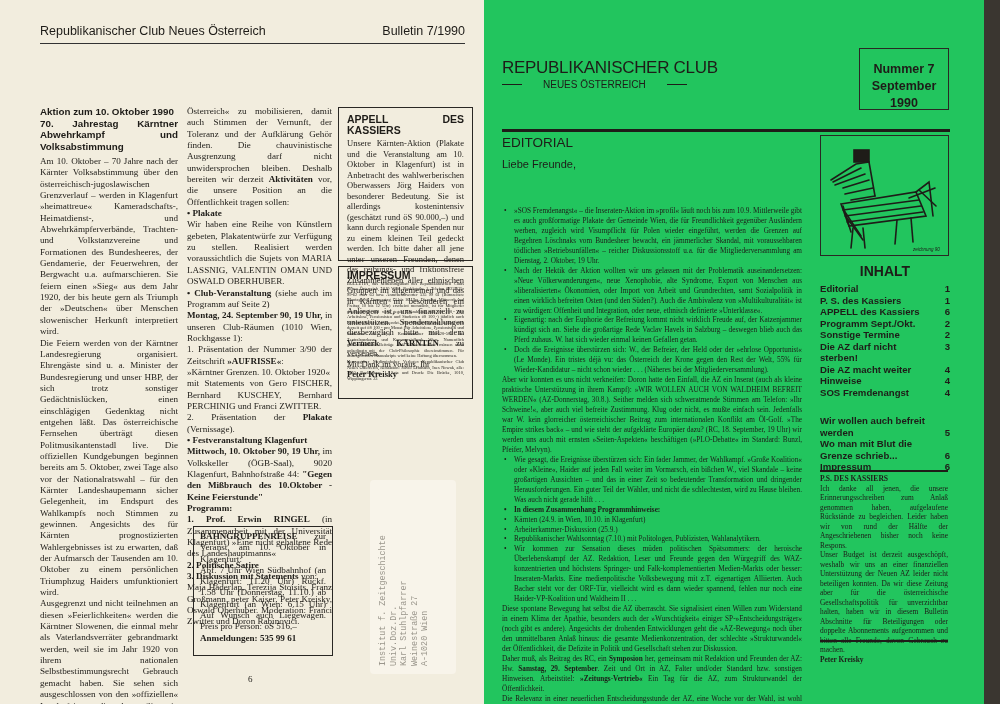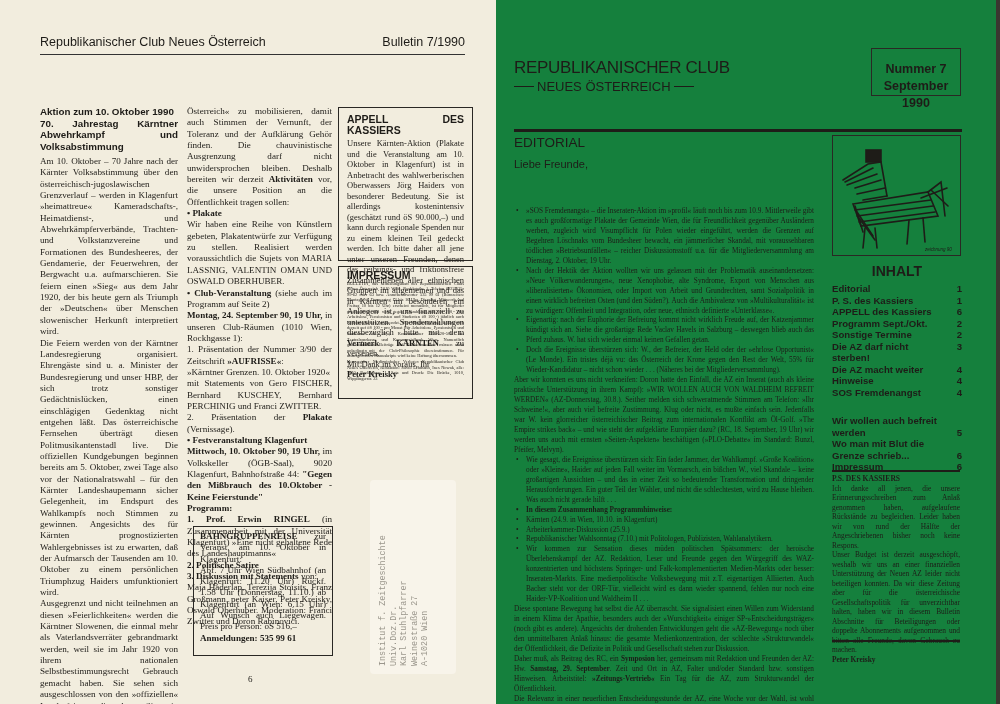--- a/index.html
+++ b/index.html
@@ -1,31 +1,31 @@
 <!DOCTYPE html>
 <html><head>
 <meta charset="utf-8">
 <style>
   * { box-sizing: border-box; margin: 0; padding: 0; }
   html, body { width: 1000px; height: 704px; overflow: hidden; background: #3a3630; }
   body { position: relative; font-family: "Liberation Serif", serif; color: #1e1c18; }
   .page { position: absolute; top: 0; height: 704px; background: #f1ecdd; overflow: hidden; }
   .page.left { left: 0; width: 500px; background: #f2edde; }
-  .page.right { left: 496px; width: 500px; background: #15803d; }
+  .page.right { left: 484px; width: 500px; background: #22c55e; }
   .fold { position: absolute; left: 497px; top: 0; width: 6px; height: 704px;
           background: linear-gradient(90deg, #e4dcc8, #cfc6b0, #e8e1cf); }
   .sans { font-family: "Liberation Sans", sans-serif; }
   .abs { position: absolute; }
   .j { text-align: justify; }
   p { margin: 0; }
   .b { font-weight: bold; }
 
   
   .runhead { left: 40px; top: 24px; width: 425px; font-size: 12.5px; border-bottom: 1px solid #333;
-             padding-bottom: 5px; display: flex; justify-content: space-between; margin-top: 11px; }
+             padding-bottom: 5px; display: flex; justify-content: space-between; }
   .headline { left: 55px; top: 78px; font-size: 22.5px; font-weight: bold; letter-spacing: 0.3px; }
 
   .col { font-size: 9.1px; line-height: 11.35px; }
   .col1 { left: 40px; top: 106px; width: 138px; }
   .col1 .kick { font-size: 9.8px; line-height: 11.5px; font-weight: bold; }
   .col2 { left: 187px; top: 106px; width: 145px; }
   .boxed { border: 1.2px solid #2a2824; padding: 6px 8px; }
   .appell { left: 338px; top: 107px; width: 135px; height: 154px; font-size: 8.5px; line-height: 10.5px; }
   .appell h3 { font-family: "Liberation Sans", sans-serif; font-size: 10.5px; margin-bottom: 3px; }
   .impressum { left: 338px; top: 266px; width: 135px; height: 133px; font-size: 4.4px; line-height: 5.6px; }
@@ -33,24 +33,24 @@
   .erscheinung { left: 340px; top: 446px; width: 135px; font-size: 9.1px; line-height: 11px; }
   .pbb { position: absolute; right: 0; bottom: 0; font-weight: bold; }
   .bahn { left: 193px; top: 526px; width: 140px; height: 130px; font-size: 9.1px; line-height: 11.3px; padding: 4px 6px; }
   .pagenum { left: 248px; top: 674px; font-size: 9px; }
   .stamp { left: 370px; top: 480px; width: 86px; height: 194px; background: #f8f4ea; border-radius: 4px; }
   .stamp-text { position: absolute; left: 8px; top: 186px; transform: rotate(-90deg); transform-origin: 0 0;
                 font-family: "Liberation Mono", monospace; font-size: 8.4px; line-height: 10.5px; color: #9a968c; white-space: pre; }
 
   
   .mast-club { left: 18px; top: 58px; font-family: "Liberation Sans", sans-serif; font-size: 17px; letter-spacing: -0.3px; }
-  .mast-sub { left: 18px; top: 79px; font-family: "Liberation Sans", sans-serif; font-size: 13px; display: flex; align-items: center; gap: 3px; }
+  .mast-sub { left: 18px; top: 79px; font-family: "Liberation Sans", sans-serif; font-size: 10px; display: flex; align-items: center; gap: 21px; }
   .mast-sub .dash { display: inline-block; width: 20px; height: 1.2px; background: #1e1c18; }
   .mast-title { left: 198px; top: 34px; font-family: "Liberation Sans", sans-serif; font-size: 58px; font-weight: bold; font-style: italic; letter-spacing: -1px; }
-  .issue { left: 375px; top: 48px; width: 90px; height: 48px; border: 1.2px solid #2a2824; text-align: center;
+  .issue { left: 375px; top: 48px; width: 90px; height: 62px; border: 1.2px solid #2a2824; text-align: center;
            font-family: "Liberation Sans", sans-serif; font-weight: bold; font-size: 12.5px; line-height: 17px; padding-top: 12px; }
   .rule-thick { left: 18px; top: 129px; width: 448px; height: 3px; background: #1e1c18; }
   .editorial { left: 18px; top: 135px; width: 300px; }
   .editorial h2 { font-family: "Liberation Sans", sans-serif; font-size: 13.5px; font-weight: normal; }
   .editorial h4 { font-family: "Liberation Sans", sans-serif; font-size: 11px; font-weight: normal; margin-top: 8px; }
   .ed-body { left: 18px; top: 168px; width: 300px; font-size: 7.25px; line-height: 9.95px; margin-top: 39px; }
   .ed-body .bl { padding-left: 12px; position: relative; }
   .ed-body .bl::before { content: "•"; position: absolute; left: 2px; top: 0; }
   .drawing { left: 336px; top: 135px; width: 129px; height: 121px; border: 1.2px solid #2a2824; }
   .inhalt { left: 336px; top: 262px; width: 130px; font-family: "Liberation Sans", sans-serif; font-weight: bold; font-size: 9.6px; line-height: 11.5px; }

